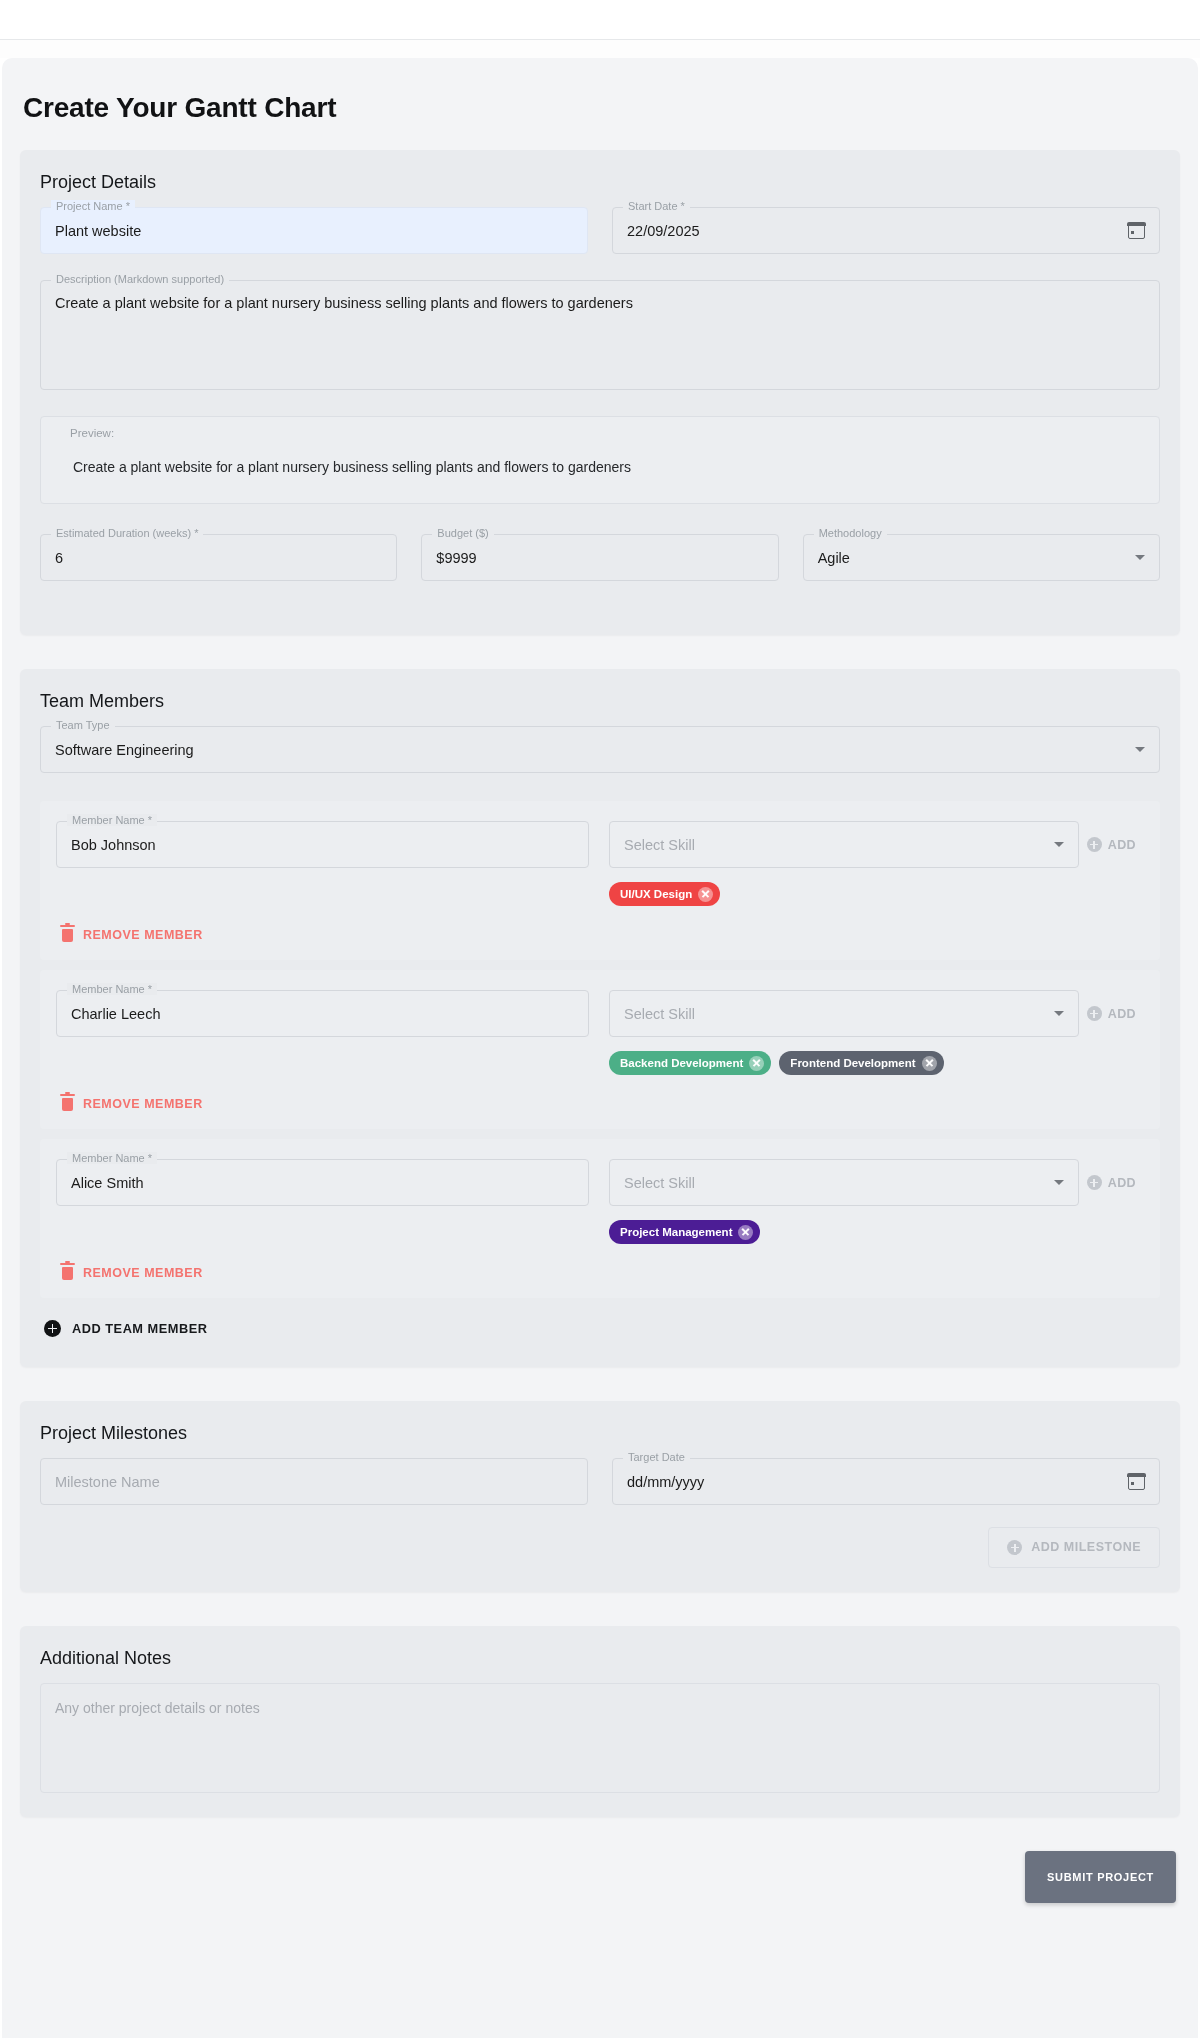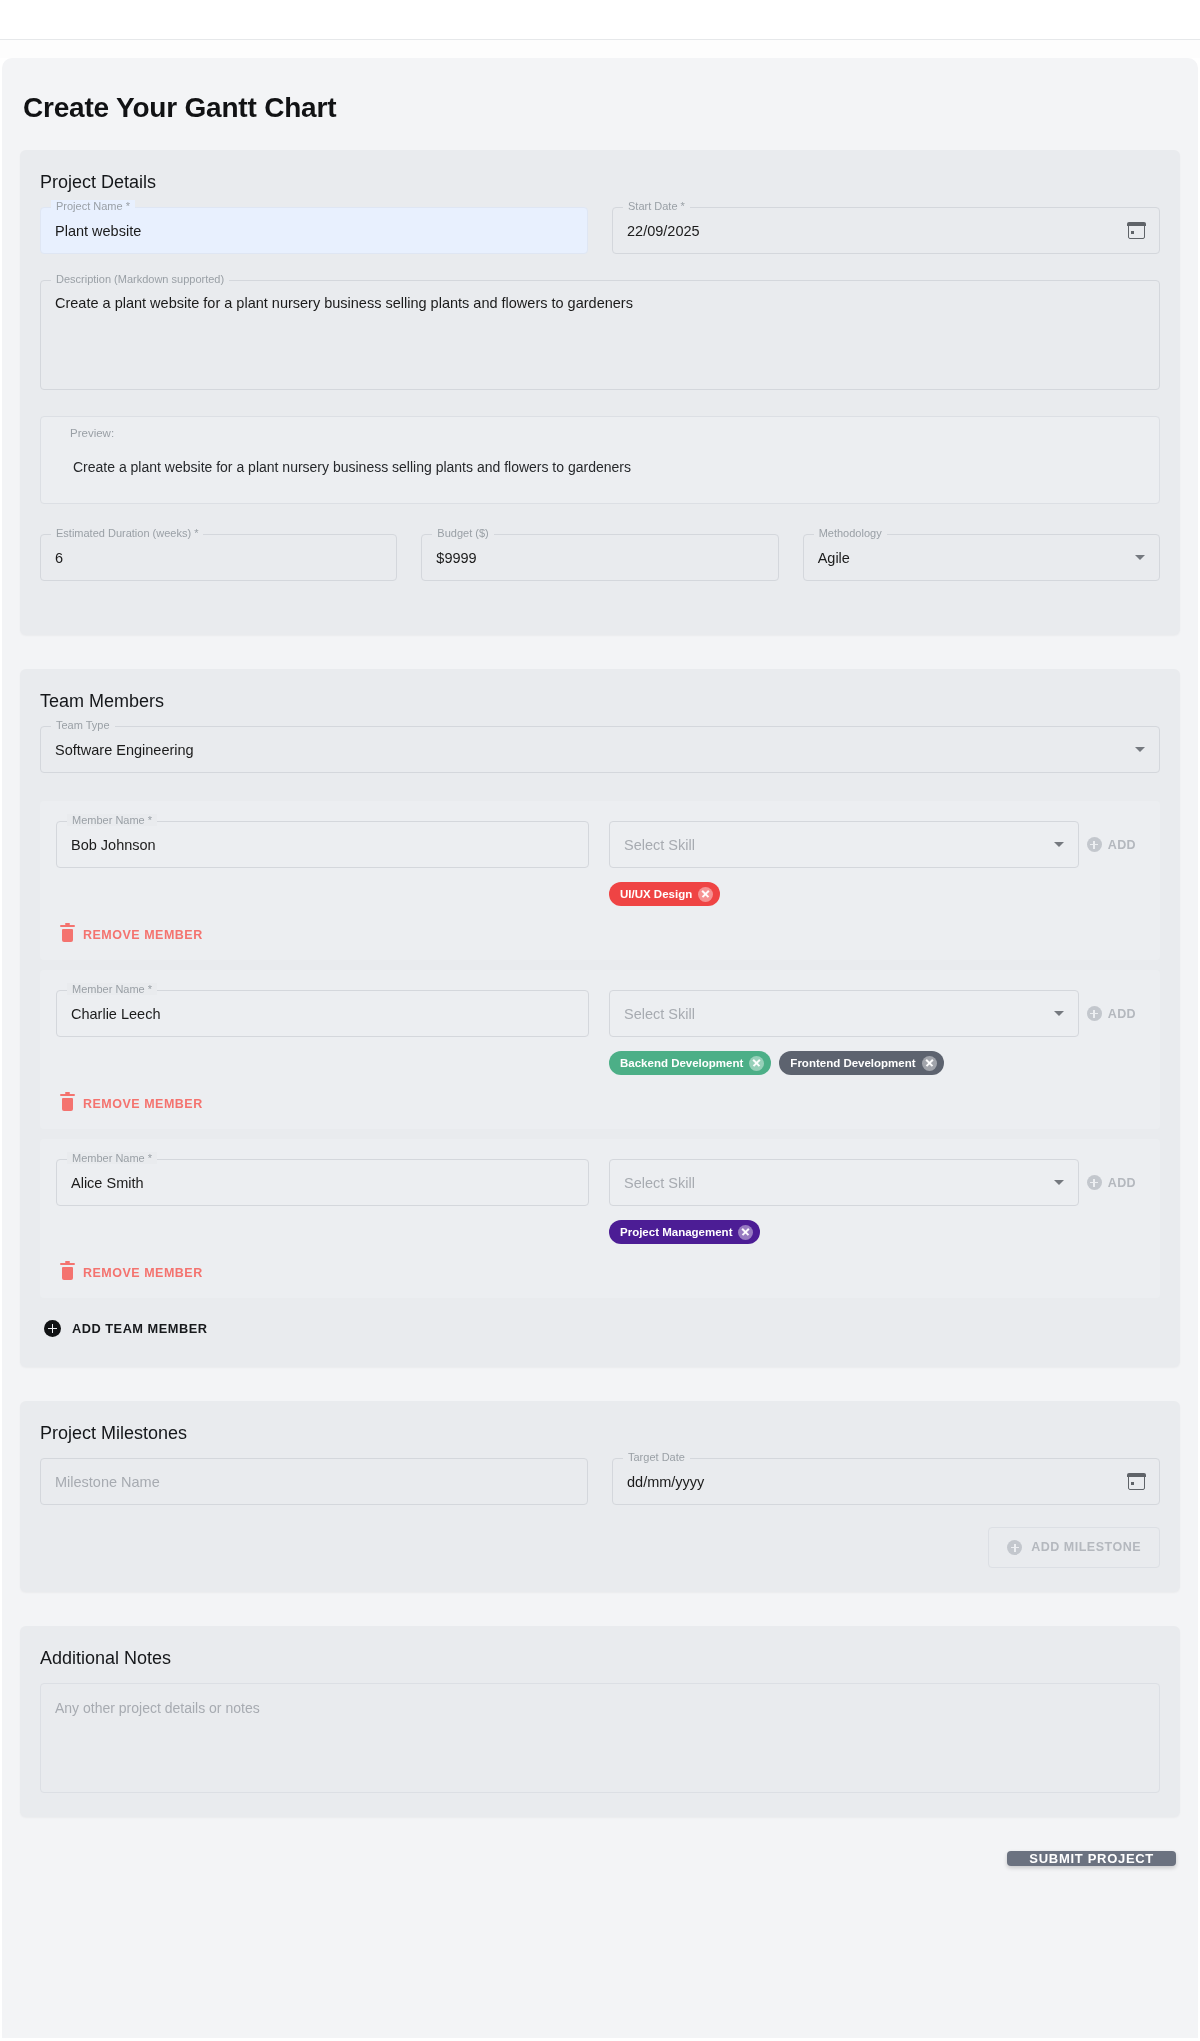--- a/index.html
+++ b/index.html
@@ -231,22 +231,22 @@
     border:1px solid #dcdfe4; border-radius:4px;
     background:transparent;
     height:110px; padding:16px 14px;
     font-size:14px; color:#a7abb1;
   }
 
   
   .submit-row{ display:flex; justify-content:flex-end; margin-top:28px; padding-right:4px; }
   .submit-btn{
     background:#6b7280; color:#ffffff;
-    font-size:13px; font-weight:bold; letter-spacing:0.7px;
-    padding:0 22px; border-radius:4px;
+    font-size:11px; font-weight:bold; letter-spacing:0.7px;
+    padding:20px 22px; border-radius:4px;
     box-shadow:0 2px 4px rgba(0,0,0,0.18);
   }
 </style>
 </head>
 <body>
 
 <div class="chrome-bar"></div>
 <div class="chrome-gap"></div>
 
 <div class="page">

